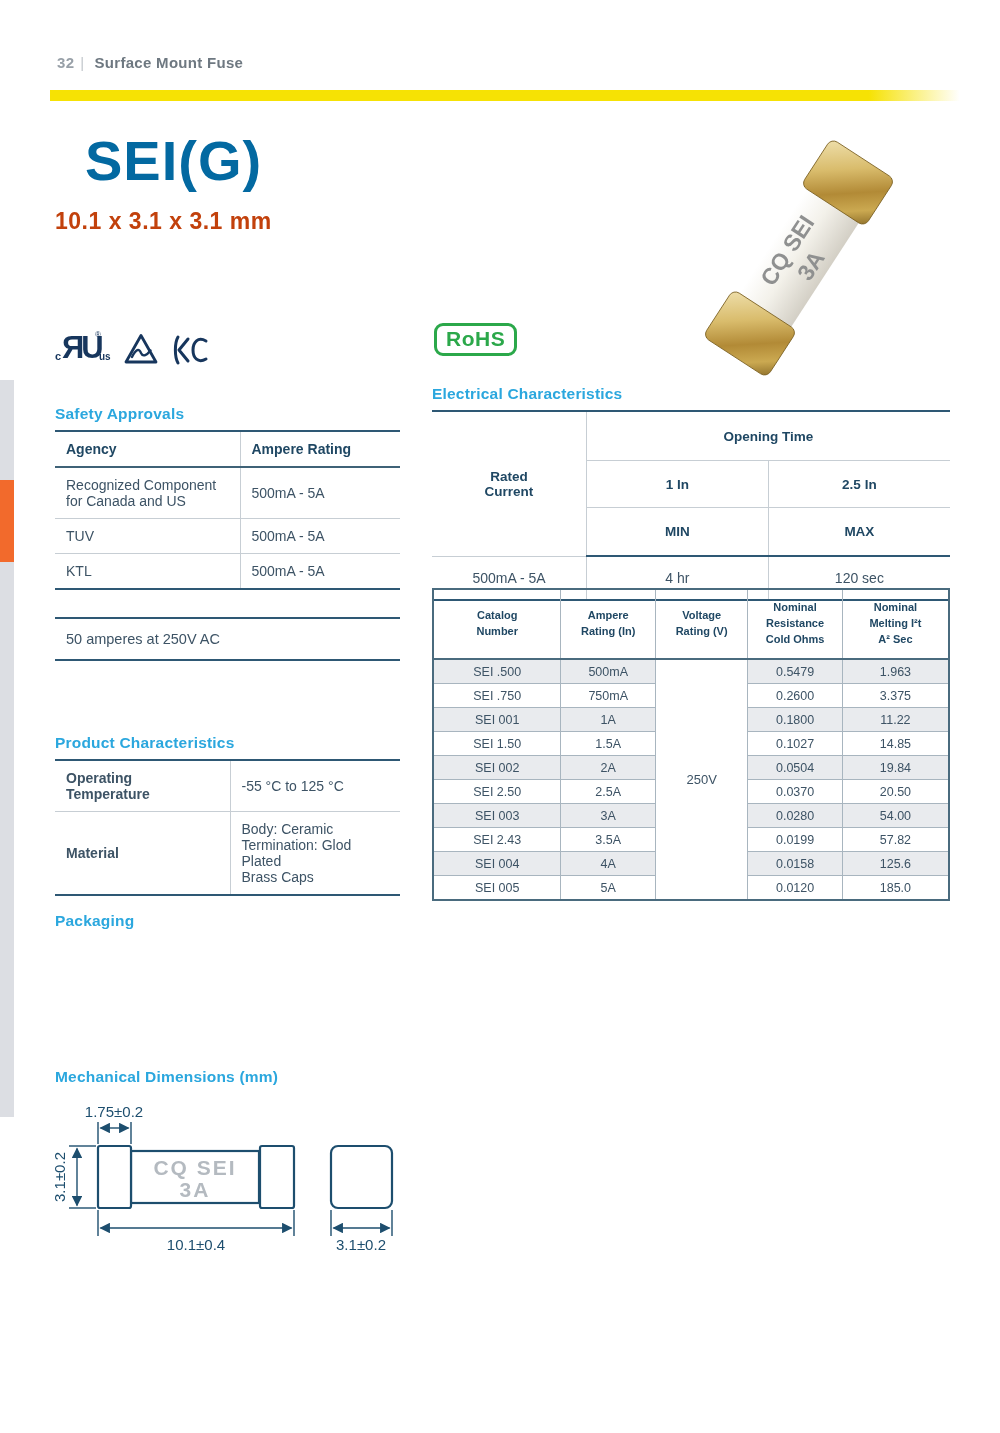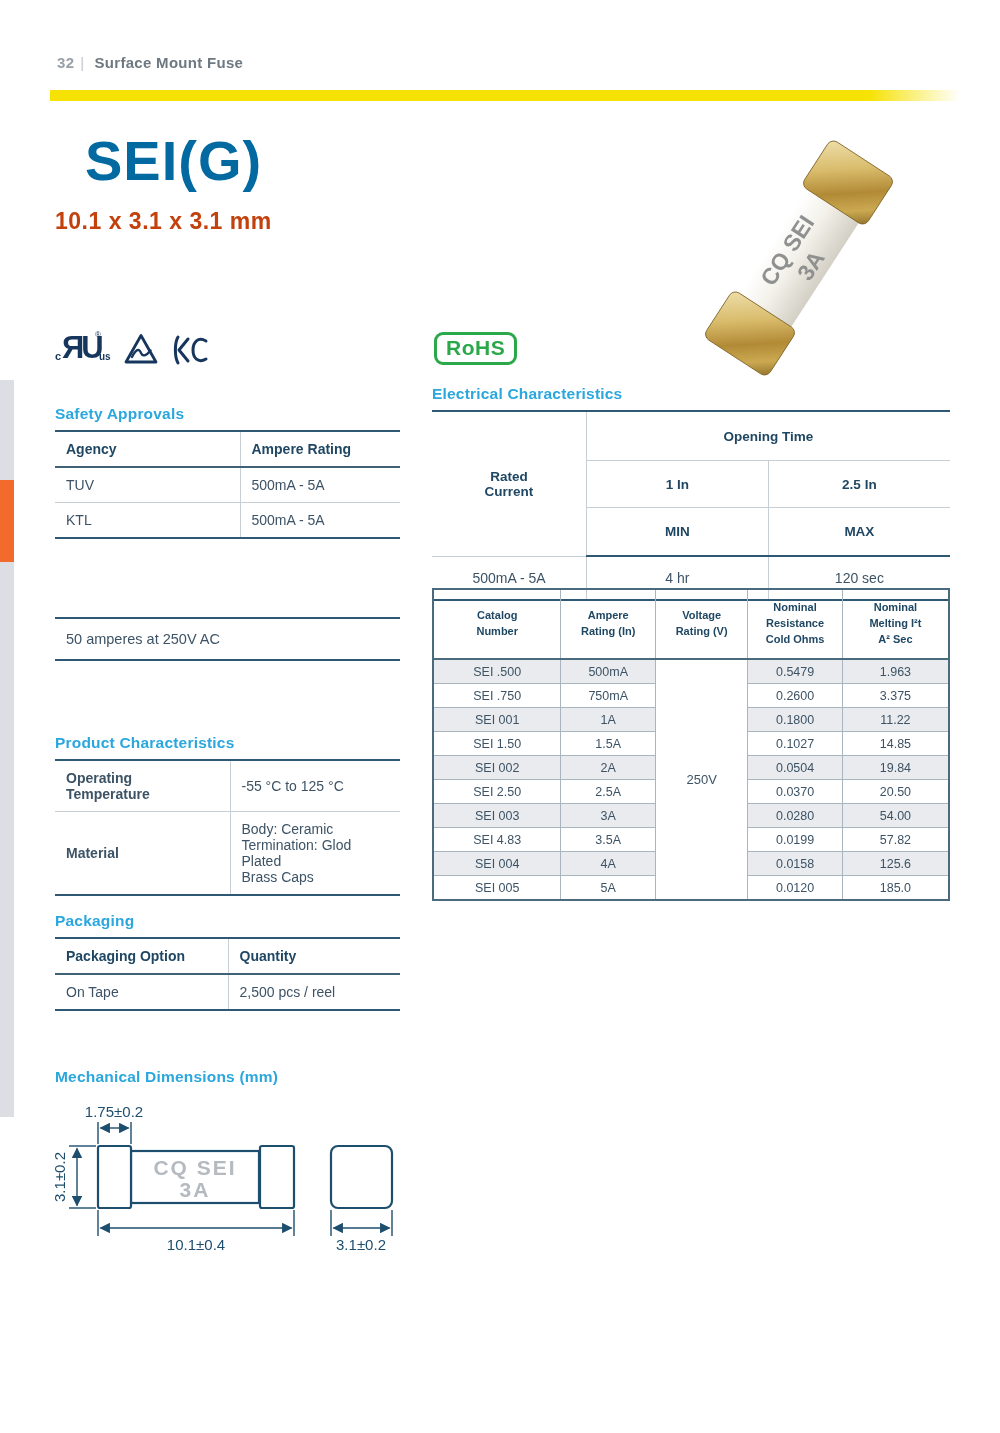--- a/index.html
+++ b/index.html
@@ -26,21 +26,21 @@
   
   .marks{position:absolute;left:55px;top:330px;display:flex;align-items:flex-end;gap:12px;color:#17365d;}
   .ul-mark{position:relative;width:56px;height:36px;}
   .ul-mark .ul-c{position:absolute;left:0;bottom:4px;font-size:11px;font-weight:bold;}
   .ul-mark .ul-ru{position:absolute;left:7px;bottom:0;font-size:31px;font-weight:800;letter-spacing:-3px;}
   .ul-mark .ul-reg{position:absolute;left:40px;top:0;font-size:8px;}
   .ul-mark .ul-us{position:absolute;left:44px;bottom:4px;font-size:10px;font-weight:bold;}
   .mark-svg{display:block;}
 
   
-  .rohs{position:absolute;left:434px;top:332px;border:3px solid #2ba84a;border-radius:9px;
+  .rohs{position:absolute;left:434px;top:323px;border:3px solid #2ba84a;border-radius:9px;
     color:#2ba84a;font-weight:bold;font-size:21px;padding:1px 9px 2px 9px;letter-spacing:.5px;}
 
   
   .sec{position:absolute;}
   .sec h2{margin:0 0 7px 0;font-size:15.5px;font-weight:bold;color:#2ba7de;letter-spacing:.2px;}
 
   
   table{border-collapse:collapse;}
   .lefttab{width:345px;border-top:2px solid #2e5874;border-bottom:2px solid #2e5874;table-layout:fixed;}
   .lefttab th{font-size:14px;font-weight:bold;color:#1f4763;text-align:left;padding:9px 11px;
@@ -151,20 +151,25 @@
         <col style="width:160px">
       </colgroup>
     <thead>
       <tr>
         <th>Agency</th>
         <th>Ampere Rating</th>
       </tr>
     </thead>
     <tbody>
       <tr>
+        <td class="pre">Recognized Component
+for Canada and US</td>
+        <td>500mA - 5A</td>
+      </tr>
+      <tr>
         <td>TUV</td>
         <td>500mA - 5A</td>
       </tr>
       <tr>
         <td>KTL</td>
         <td>500mA - 5A</td>
       </tr>
     </tbody>
   </table>
 </div>
@@ -216,38 +221,20 @@
         <td class="pre">Body: Ceramic
 Termination: Glod Plated
 Brass Caps</td>
       </tr>
     </tbody>
   </table>
 </div>
 
 <div class="sec" style="left:55px;top:912px;width:345px;">
   <h2>Packaging</h2>
-  <table class="lefttab">
-    <colgroup>
-        <col style="width:173px">
-        <col style="width:172px">
-      </colgroup>
-    <thead>
-      <tr>
-        <th>Packaging Option</th>
-        <th>Quantity</th>
-      </tr>
-    </thead>
-    <tbody>
-      <tr>
-        <td>On Tape</td>
-        <td>2,500 pcs / reel</td>
-      </tr>
-    </tbody>
-  </table>
 </div>
 
 <div class="sec" style="left:432px;top:588px;width:518px;">
   <table class="cat">
     <colgroup>
         <col class="c-cat">
         <col class="c-amp">
         <col class="c-volt">
         <col class="c-res">
         <col class="c-melt">
@@ -306,21 +293,21 @@
         <td>0.0370</td>
         <td>20.50</td>
       </tr>
       <tr>
         <td>SEI 003</td>
         <td>3A</td>
         <td>0.0280</td>
         <td>54.00</td>
       </tr>
       <tr>
-        <td>SEI 4.83</td>
+        <td>SEI 2.43</td>
         <td>3.5A</td>
         <td>0.0199</td>
         <td>57.82</td>
       </tr>
       <tr>
         <td>SEI 004</td>
         <td>4A</td>
         <td>0.0158</td>
         <td>125.6</td>
       </tr>

